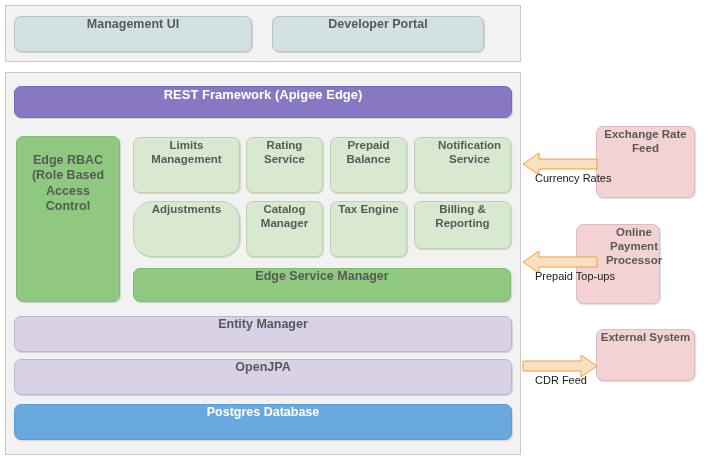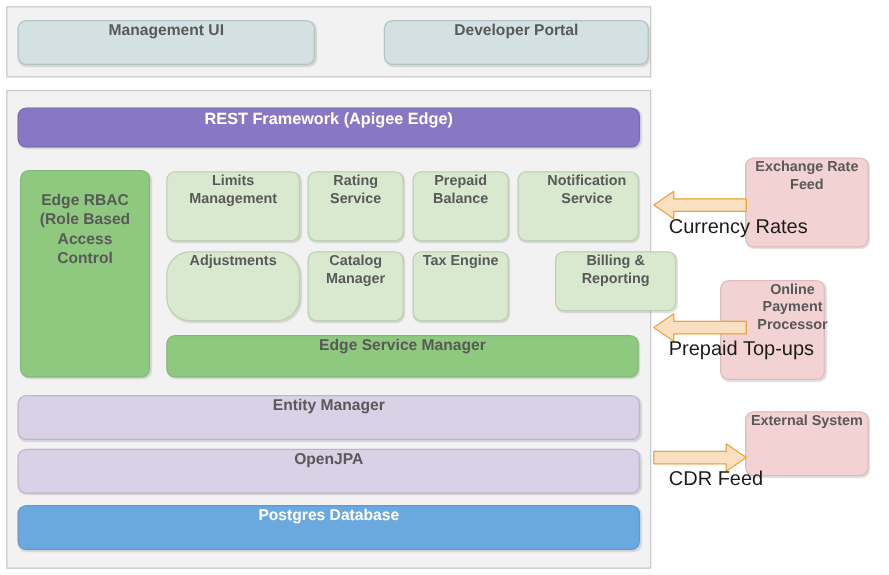--- a/index.html
+++ b/index.html
@@ -99,41 +99,41 @@
     background: #f2d2d2;
     border: 1px solid #dfbcbc;
     color: #595959;
     font-size: 11.5px;
   }
 
   
   .arrow-wrap { position: absolute; }
   .arrow-label {
     position: absolute;
-    font-size: 16px;
+    font-size: 11px;
     font-weight: normal;
     color: #262626;
     line-height: 1.25;
     white-space: pre-line;
     text-align: right;
     color: #1a1a1a;
   }
 </style>
 </head>
 <body>
 
 <div class="canvas">
 
   <div class="outer-box" id="client-container"></div>
 
   <div class="node client" style="left:14px; top:16px; width:238px; height:36px;">
     <span>Management UI</span>
   </div>
 
-  <div class="node client" style="left:272px; top:16px; width:212px; height:36px;margin-left:35px;">
+  <div class="node client" style="left:272px; top:16px; width:212px; height:36px;">
     <span>Developer Portal</span>
   </div>
 
   <div class="outer-box" id="platform-container"></div>
 
   <div class="node rest" style="left:14px; top:86px; width:498px; height:32px;">
     <span>REST Framework (Apigee Edge)</span>
   </div>
 
   <div class="node green-dark" style="left:16px; top:136px; width:104px; height:166px; padding:16px 6px;">
@@ -155,21 +155,21 @@
 
   <div class="node green-light" style="left:133px; top:201px; width:107px; height:56px;border-radius:19px;">
     <span>Adjustments</span>
   </div>
   <div class="node green-light" style="left:246px; top:201px; width:77px; height:56px;">
     <span>Catalog Manager</span>
   </div>
   <div class="node green-light" style="left:330px; top:201px; width:77px; height:56px;">
     <span>Tax Engine</span>
   </div>
-  <div class="node green-light" style="left:414px; top:201px; width:97px; height:48px;margin-left:30px;">
+  <div class="node green-light" style="left:414px; top:201px; width:97px; height:48px;">
     <span>Billing &amp; Reporting</span>
   </div>
 
   <div class="node green-dark" style="left:133px; top:268px; width:378px; height:34px;">
     <span>Edge Service Manager</span>
   </div>
 
   <div class="node lavender" style="left:14px; top:316px; width:498px; height:36px;">
     <span>Entity Manager</span>
   </div>

